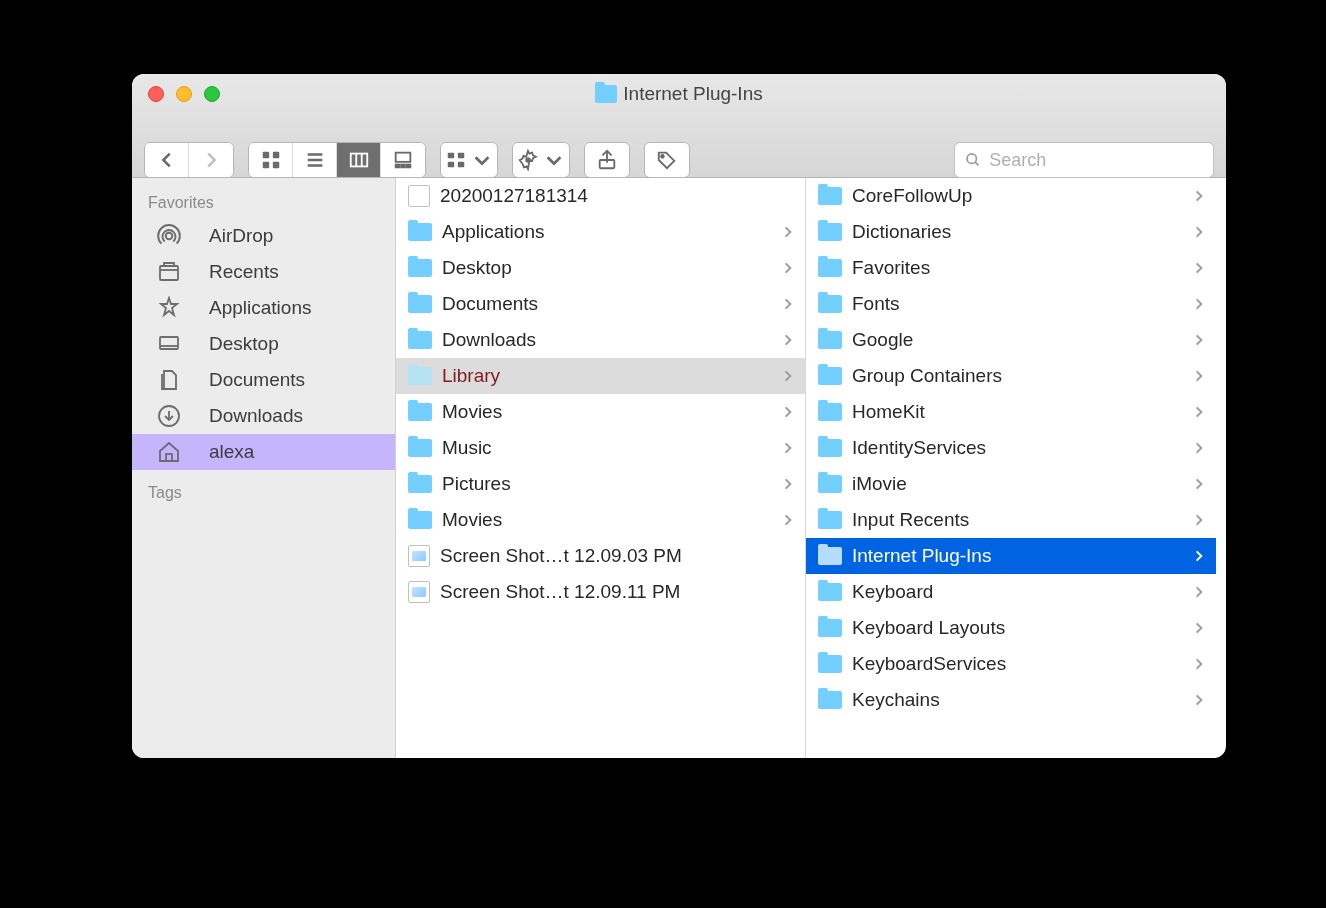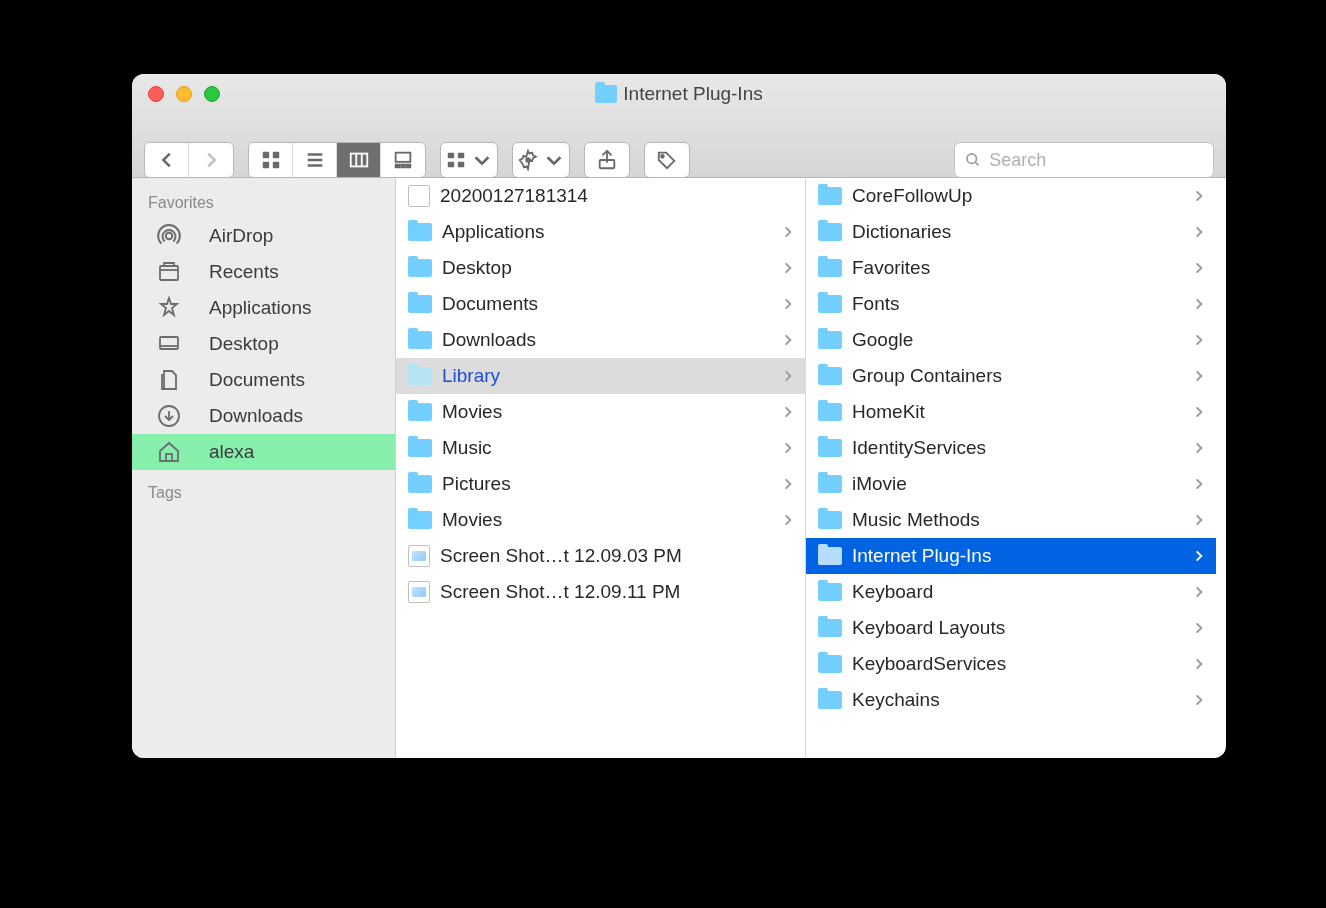--- a/index.html
+++ b/index.html
@@ -139,21 +139,21 @@
     padding: 6px 16px;
   }
   .sb-item {
     display: flex;
     align-items: center;
     gap: 27px;
     padding: 5px 14px 5px 24px;
     font-size: 19px;
     color: #3c3c3c;
   }
-  .sb-item.selected { background: #86efac; align-items: center; }
+  .sb-item.selected { background: #c4b5fd; align-items: center; }
   .sb-icon { width: 26px; height: 26px; display: flex; align-items: center; justify-content: center; color: #6d6d6d; }
   .columns {
     flex: 1;
     display: flex;
     font-size: 19px;
   }
   .col {
     width: 410px;
     border-right: 1px solid #d8d8d8;
     overflow-y: auto;
@@ -167,21 +167,21 @@
     display: flex;
     align-items: center;
     gap: 10px;
     padding: 4px 10px 4px 12px;
     height: 36px;
     color: #282828;
     position: relative;
     white-space: nowrap;
   }
   .row .name { flex: 1; overflow: hidden; text-overflow: ellipsis; }
-  .row.dim-selected { background: #dcdcdc; color: #1d4ed8; }
+  .row.dim-selected { background: #dcdcdc; color: #7f1d1d; }
   .row.dim-selected .folder-icon { filter: grayscale(40%) brightness(1.15); opacity: 0.7; }
   .row.active-selected { background: #0063e1; color: #fff; }
   .row.active-selected .folder-icon { background: #b6dcff; }
   .row.active-selected .folder-icon::before { background: #b6dcff; }
   .row.active-selected .arrow svg { stroke: #fff; }
   .folder-icon {
     width: 24px; height: 18px;
     background: #73cfff;
     border-radius: 2px;
     position: relative;
@@ -592,21 +592,21 @@
             <span class="folder-icon"></span>
             <span class="name">iMovie</span>
             <span class="arrow">
               <svg viewBox="0 0 12 18">
                 <polyline points="3 3 9 9 3 15"></polyline>
               </svg>
             </span>
           </div>
           <div class="row">
             <span class="folder-icon"></span>
-            <span class="name">Music Methods</span>
+            <span class="name">Input Recents</span>
             <span class="arrow">
               <svg viewBox="0 0 12 18">
                 <polyline points="3 3 9 9 3 15"></polyline>
               </svg>
             </span>
           </div>
           <div class="row active-selected">
             <span class="folder-icon"></span>
             <span class="name">Internet Plug-Ins</span>
             <span class="arrow">

